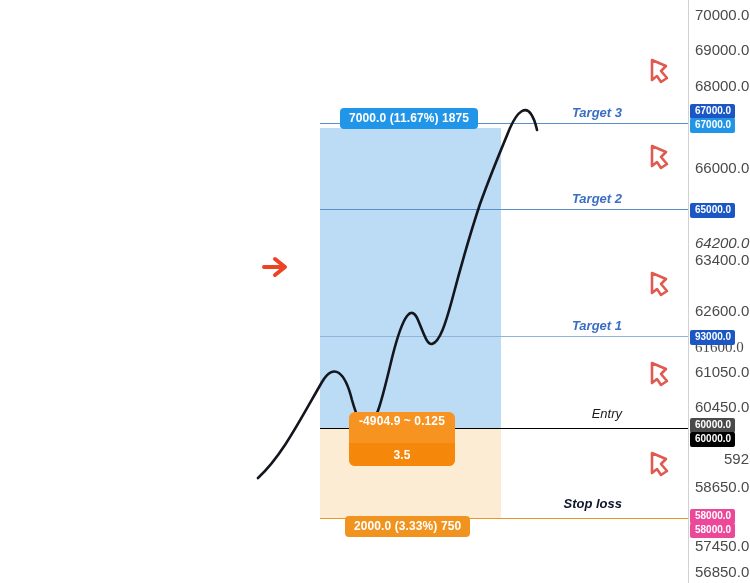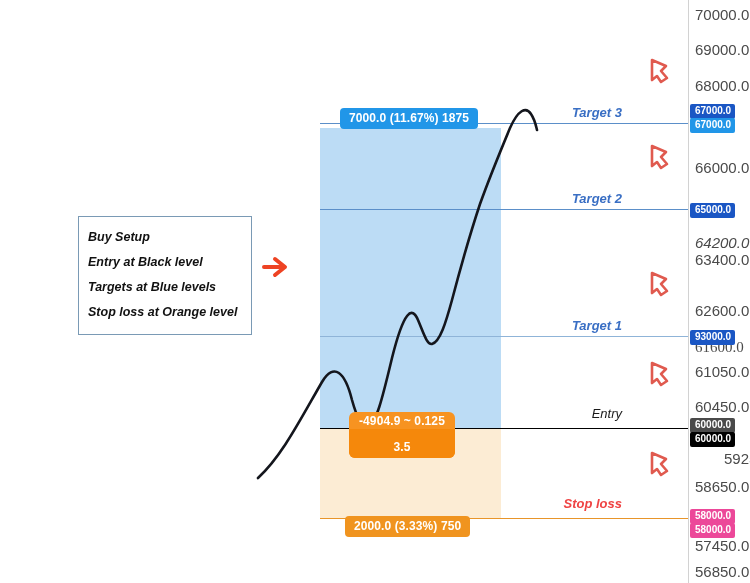--- a/index.html
+++ b/index.html
@@ -108,38 +108,38 @@
   .pill-rr {
     background: #f79321;
     left: 349px;
     top: 412px;
     padding: 2px 10px 3px;
     border-radius: 6px;
   }
   .pill-rr .rr-line2 {
     display: block;
     background: #f5880b;
-    margin: 1px -10px -3px;
-    padding: 11px 0 4px;
+    margin: 15px -10px -3px;
+    padding: 5px 0 4px;
     border-radius: 0 0 6px 6px;
   }
 
   
   .level-name {
     position: absolute;
     right: 66px;
     font-size: 13px;
     font-style: italic;
     font-weight: bold;
     white-space: nowrap;
     text-align: right;
   }
   .level-name.blue  { color: #3a6fc4; }
   .level-name.black { color: #1a1a1a; font-weight: normal; }
-  .level-name.orange{ color: #ef4444; }
+  .level-name.orange{ color: #0f172a; }
 
   
   .flag-marker {
     position: absolute;
     width: 34px;
     height: 34px;
   }
 
   
   .info-box {
@@ -260,26 +260,20 @@
     <svg class="flag-marker" style="left:641px; top:268px;" viewBox="0 0 34 34">
       <path d="M11 5 L25 11 L20 16 L26 23 L20 27 L16 21 L11 25 Z" fill="none" stroke="#e05a4f" stroke-width="2.6" stroke-linejoin="round"></path>
     </svg>
     <svg class="flag-marker" style="left:641px; top:358px;" viewBox="0 0 34 34">
       <path d="M11 5 L25 11 L20 16 L26 23 L20 27 L16 21 L11 25 Z" fill="none" stroke="#e05a4f" stroke-width="2.6" stroke-linejoin="round"></path>
     </svg>
     <svg class="flag-marker" style="left:641px; top:448px;" viewBox="0 0 34 34">
       <path d="M11 5 L25 11 L20 16 L26 23 L20 27 L16 21 L11 25 Z" fill="none" stroke="#e05a4f" stroke-width="2.6" stroke-linejoin="round"></path>
     </svg>
 
-    <div class="info-box">
-      <div class="info-line">Buy Setup</div>
-      <div class="info-line">Entry at Black level</div>
-      <div class="info-line">Targets at Blue levels</div>
-      <div class="info-line">Stop loss at Orange level</div>
-    </div>
 
     <svg class="arrow-svg" viewBox="0 0 30 30">
       <path d="M2 15 L20 15 M13 7 L23 15 L13 23" fill="none" stroke="#ee4323" stroke-width="4" stroke-linecap="round" stroke-linejoin="round"></path>
     </svg>
   </div>
 
   <div class="axis">
     <div class="tick" style="top:9px;">70000.0</div>
     <div class="tick" style="top:44px;">69000.0</div>
     <div class="tick" style="top:80px;">68000.0</div>

